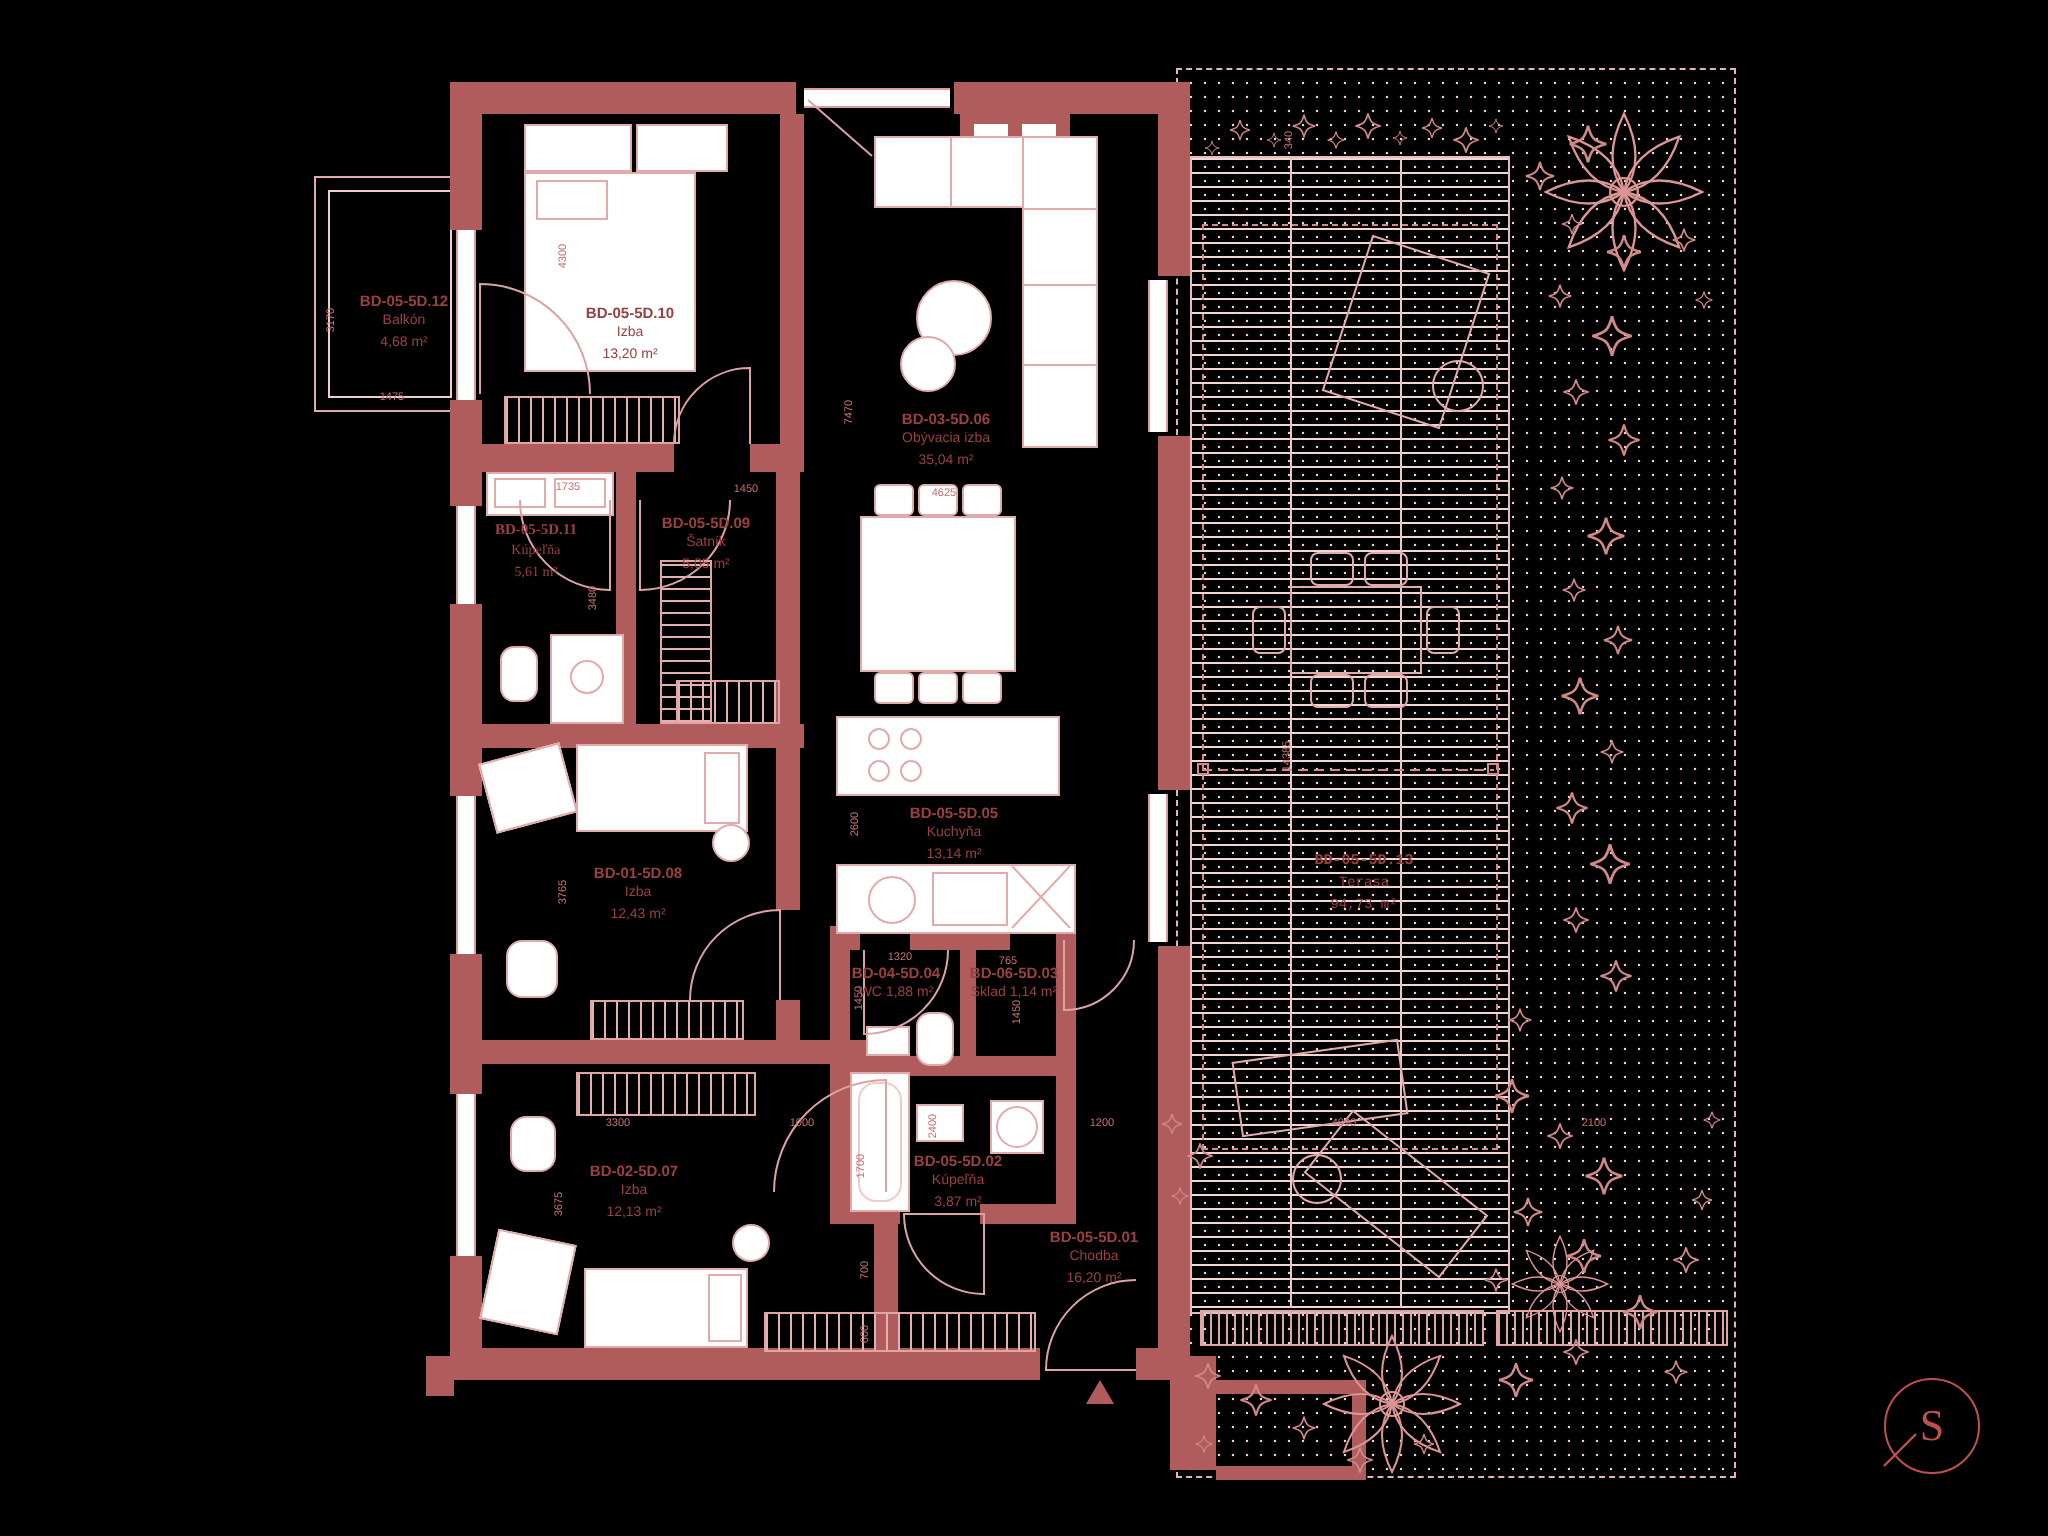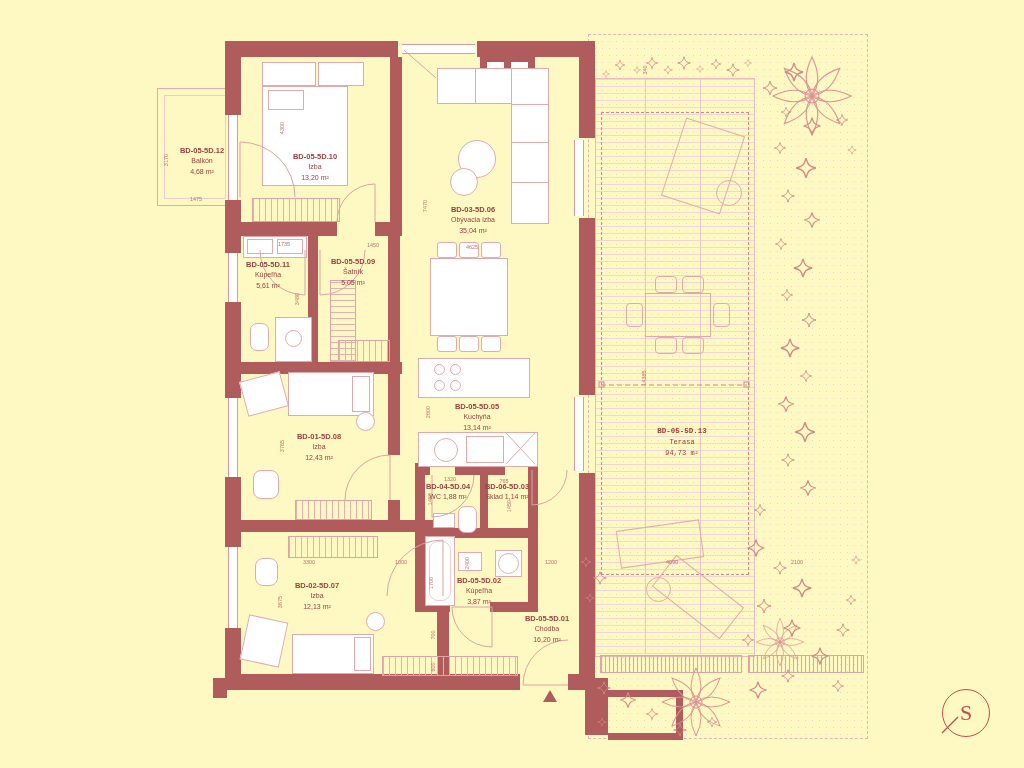--- a/index.html
+++ b/index.html
@@ -1,16 +1,16 @@
 <!DOCTYPE html>
 <html><head>
 <meta charset="utf-8">
 <style>
   html,body{margin:0;padding:0;background:#fff;}
-  #plan{position:relative;width:1024px;height:768px;background:#fef9c3;overflow:hidden;
+  #plan{position:relative;width:1024px;height:768px;background:#000000;overflow:hidden;
         font-family:"Liberation Sans","DejaVu Sans",sans-serif;}
   .abs{position:absolute;}
   .wall{position:absolute;background:#b05c5c;}
   .f{position:absolute;border:1px solid #e2abab;background:#fff;}
   .fc{border-radius:50%;}
   .hatchv{position:absolute;border:1px solid #dfa5a5;
           background:repeating-linear-gradient(90deg,#e4b0b0 0 1px,transparent 1px 6px);}
   .hatchh{position:absolute;border:1px solid #dfa5a5;
           background:repeating-linear-gradient(0deg,#e4b0b0 0 1px,transparent 1px 6px);}
   .winv{position:absolute;background:#fff;border-left:1px solid #d99b9b;border-right:1px solid #d99b9b;}
@@ -295,21 +295,21 @@
   <div class="room-label" style="left:315px;top:167px;">
     <div class="rc">BD-05-5D.10</div>
       <div>Izba</div>
       <div>13,20 m²</div>
   </div>
   <div class="room-label" style="left:473px;top:220px;">
     <div class="rc">BD-03-5D.06</div>
       <div>Obývacia izba</div>
       <div>35,04 m²</div>
   </div>
-  <div class="room-label" style="left:268px;top:275px;">
+  <div class="room-label" style="left:268px;top:275px;font-family:Liberation Serif, serif;">
     <div class="rc">BD-05-5D.11</div>
       <div>Kúpeľňa</div>
       <div>5,61 m²</div>
   </div>
   <div class="room-label" style="left:353px;top:272px;">
     <div class="rc">BD-05-5D.09</div>
       <div>Šatník</div>
       <div>5,05 m²</div>
   </div>
   <div class="room-label" style="left:477px;top:417px;">

